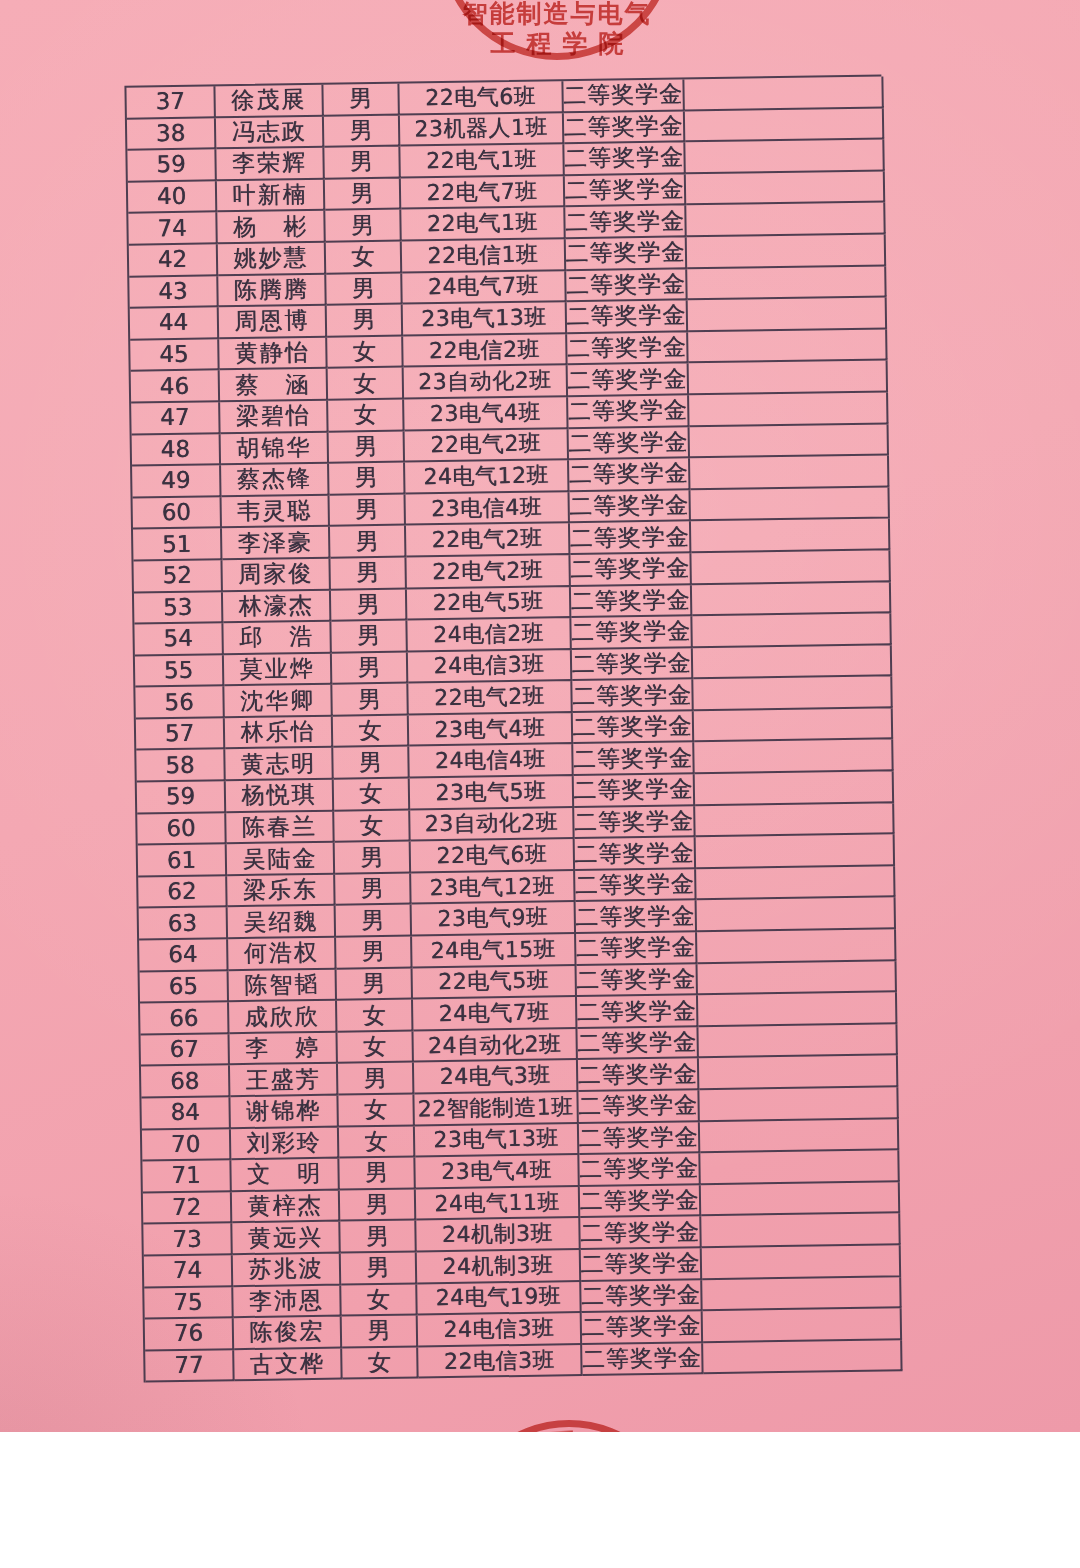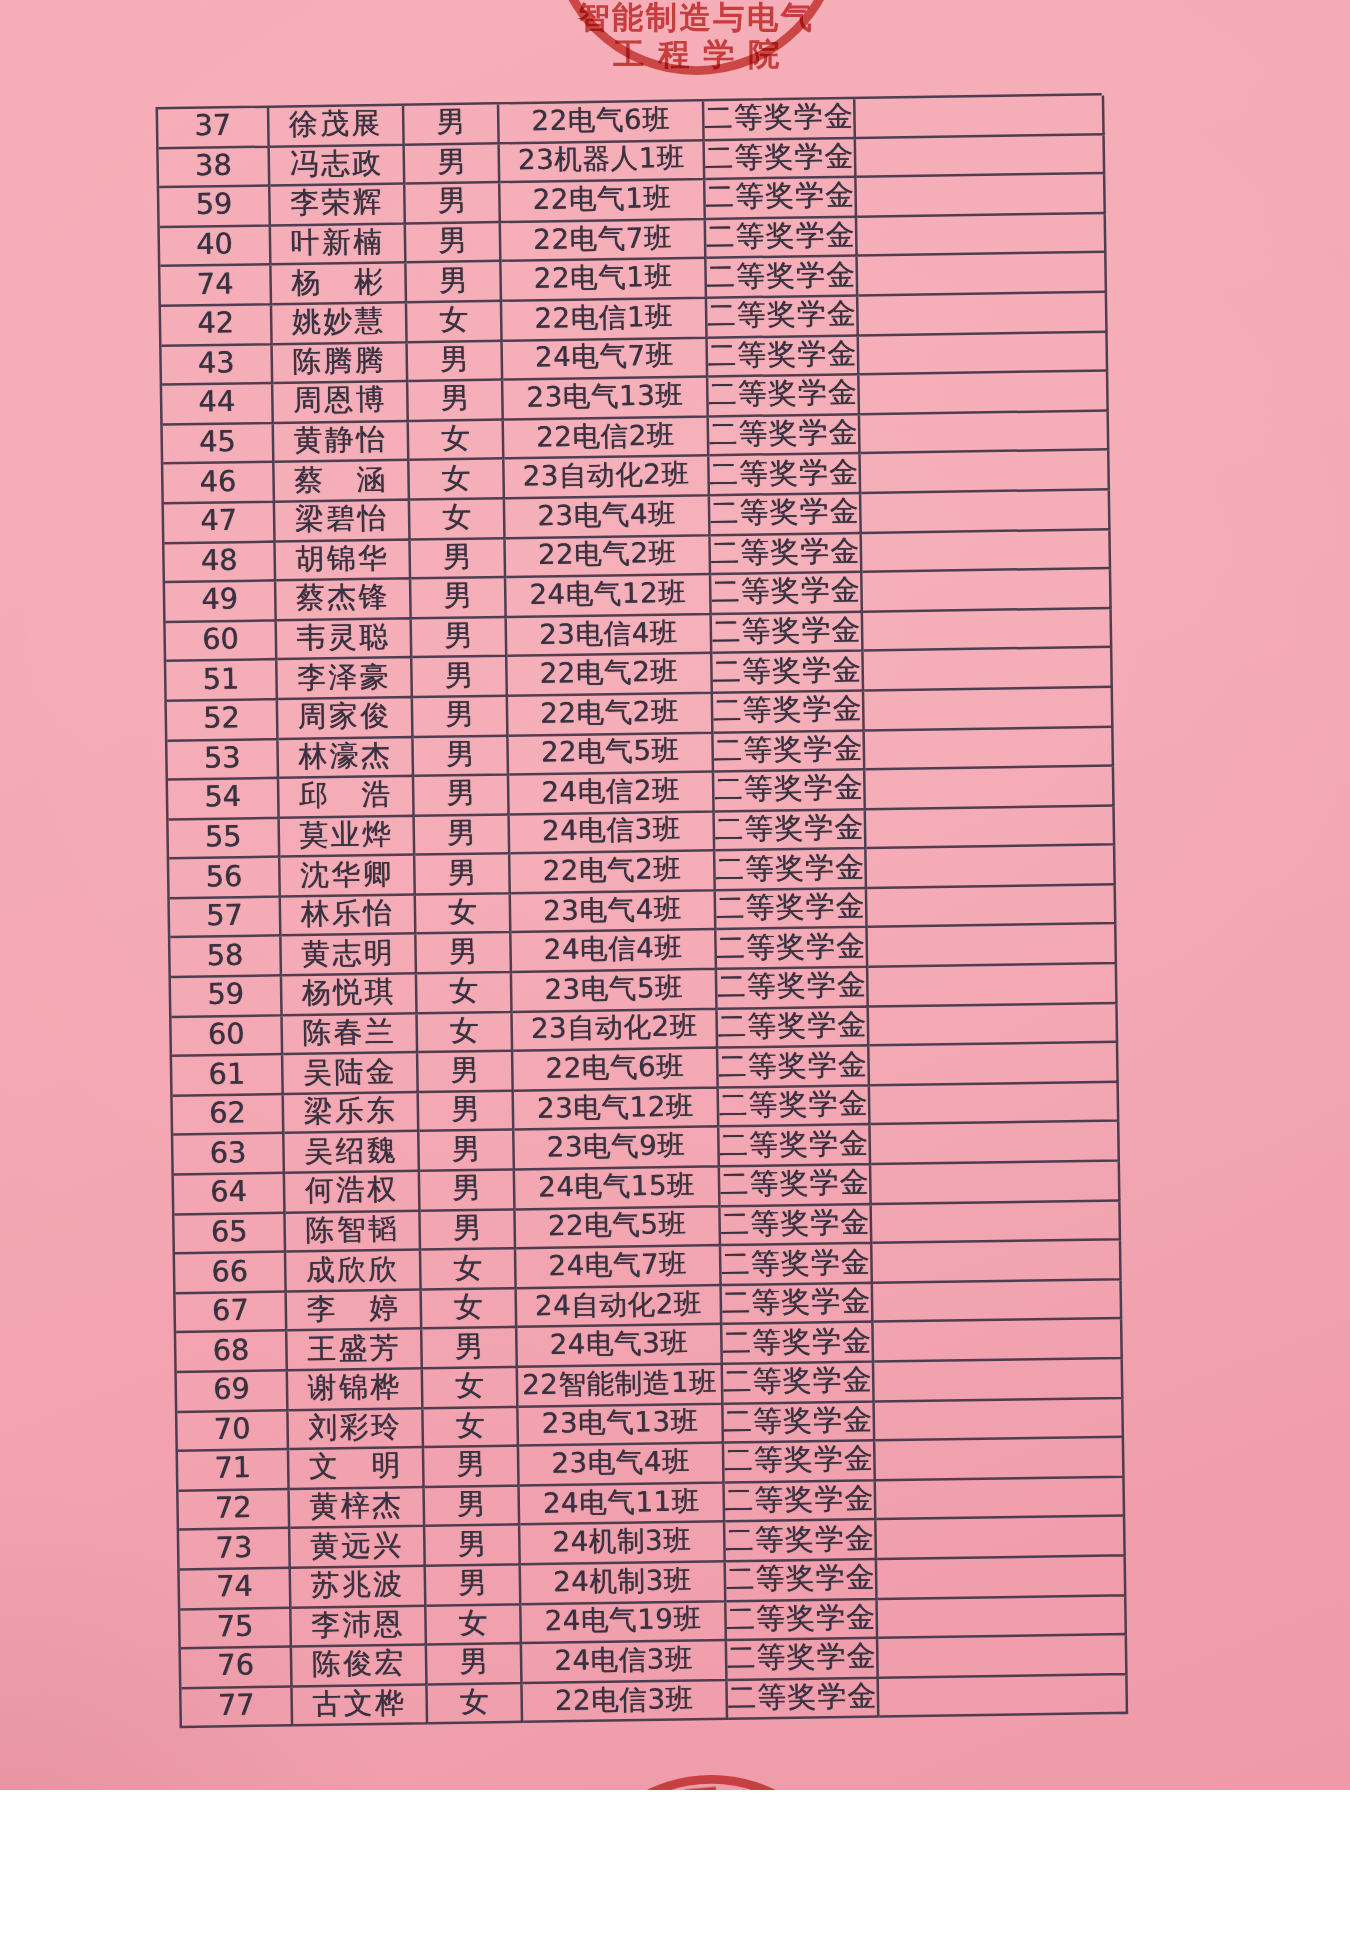--- a/index.html
+++ b/index.html
@@ -316,21 +316,21 @@
         </div>
         <div class="t-row">
           <div class="t-cell c0">68</div>
           <div class="t-cell c1">王盛芳</div>
           <div class="t-cell c2">男</div>
           <div class="t-cell c3">24电气3班</div>
           <div class="t-cell c4">二等奖学金</div>
           <div class="t-cell c5"></div>
         </div>
         <div class="t-row">
-          <div class="t-cell c0">69</div>
+          <div class="t-cell c0">84</div>
           <div class="t-cell c1">谢锦桦</div>
           <div class="t-cell c2">女</div>
           <div class="t-cell c3">22智能制造1班</div>
           <div class="t-cell c4">二等奖学金</div>
           <div class="t-cell c5"></div>
         </div>
         <div class="t-row">
           <div class="t-cell c0">70</div>
           <div class="t-cell c1">刘彩玲</div>
           <div class="t-cell c2">女</div>

